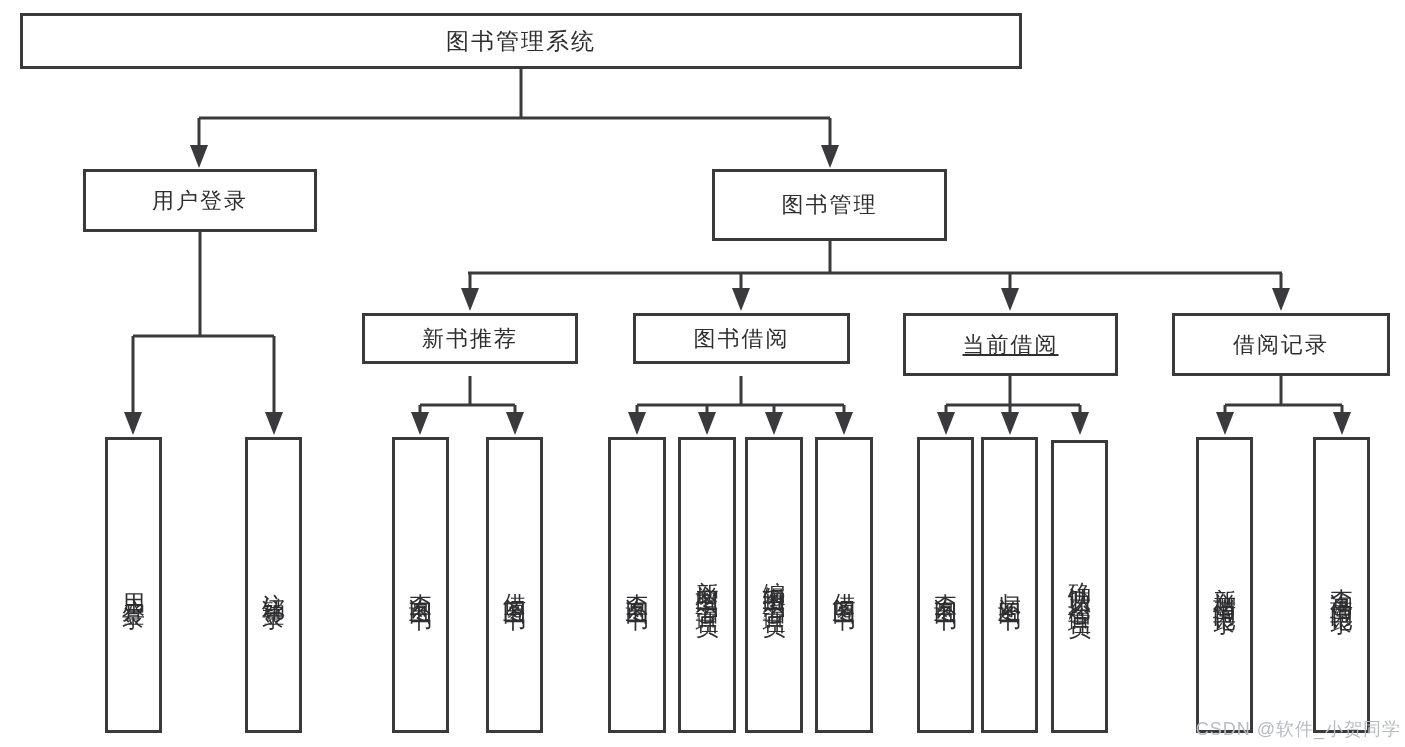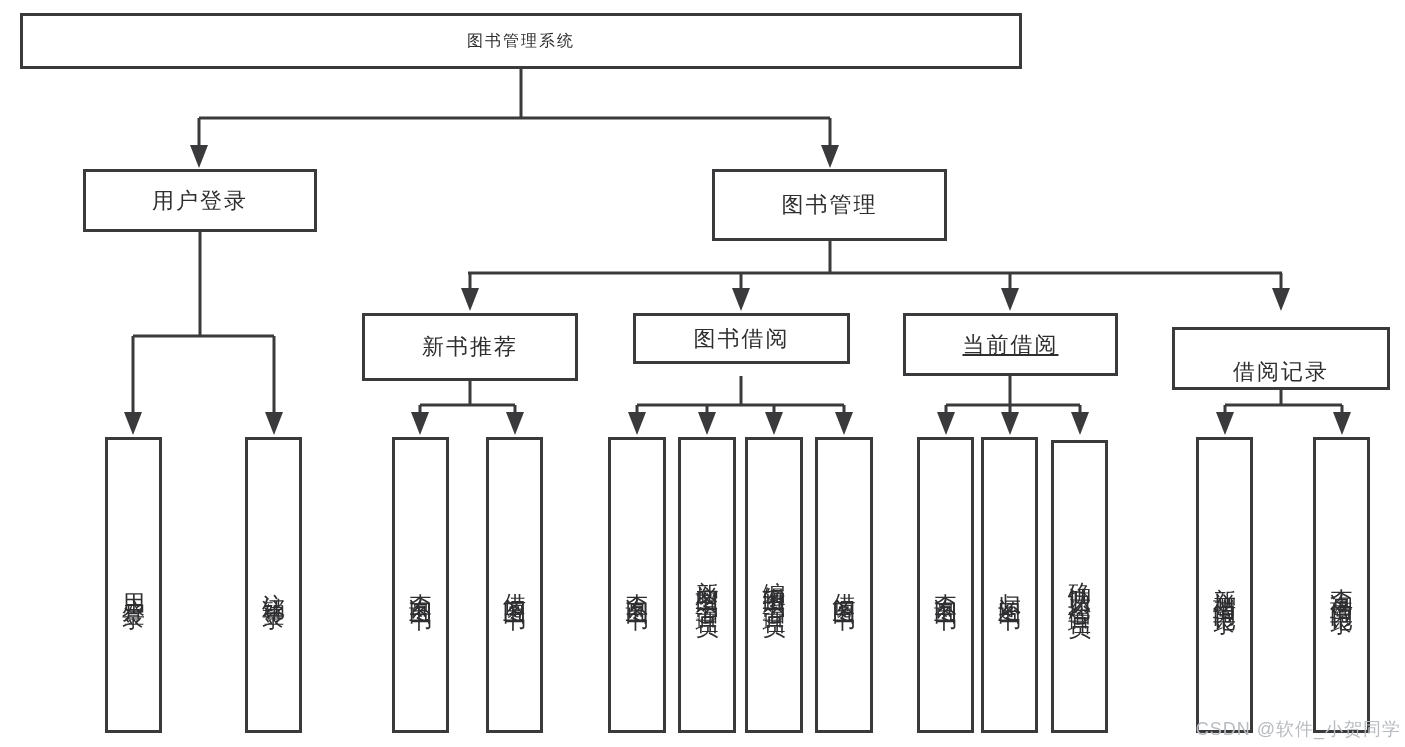--- a/index.html
+++ b/index.html
@@ -16,21 +16,21 @@
   .connectors path { stroke: var(--line, #3a3a3c); stroke-width: 3; fill: none; }
   .connectors polygon { fill: var(--line, #3a3a3c); stroke: none; }
   .node {
     position: absolute;
     border: 3px solid var(--line, #3a3a3c);
     background: var(--background, #ffffff);
     display: flex; align-items: center; justify-content: center;
     box-sizing: border-box;
   }
   .h-node { font-size: 22px; letter-spacing: 2px; font-weight: 400; }
-  .root-node { font-size: 16px; }
+  .root-node { font-size: 23px; }
   .v-node span {
     writing-mode: vertical-rl;
     text-orientation: mixed;
     font-size: 23px;
     letter-spacing: 5px;
     line-height: 1;
   }
   .watermark {
     position: absolute;
     right: 4px; top: 717px;
@@ -92,30 +92,30 @@
     <span>图书管理系统</span>
   </div>
 
   <div class="node h-node" style="left:83px; top:169px; width:234px; height:63px;">
     <span>用户登录</span>
   </div>
   <div class="node h-node" style="left:712px; top:169px; width:235px; height:72px;">
     <span>图书管理</span>
   </div>
 
-  <div class="node h-node" style="left:362px; top:313px; width:216px; height:68px;">
+  <div class="node h-node" style="left:362px; top:313px; width:216px; height:51px;">
     <span>新书推荐</span>
   </div>
   <div class="node h-node" style="left:633px; top:313px; width:217px; height:51px;">
     <span>图书借阅</span>
   </div>
   <div class="node h-node" style="left:903px; top:313px; width:215px; height:63px;text-decoration:underline;">
     <span>当前借阅</span>
   </div>
-  <div class="node h-node" style="left:1172px; top:327px; width:218px; height:63px;align-items:flex-end;">
+  <div class="node h-node" style="left:1172px; top:313px; width:218px; height:63px;">
     <span>借阅记录</span>
   </div>
 
   <div class="node v-node" style="left:105px; top:437px; width:57px; height:296px;">
     <span>用户登录</span>
   </div>
   <div class="node v-node" style="left:245px; top:437px; width:57px; height:296px;">
     <span>注销登录</span>
   </div>
 

